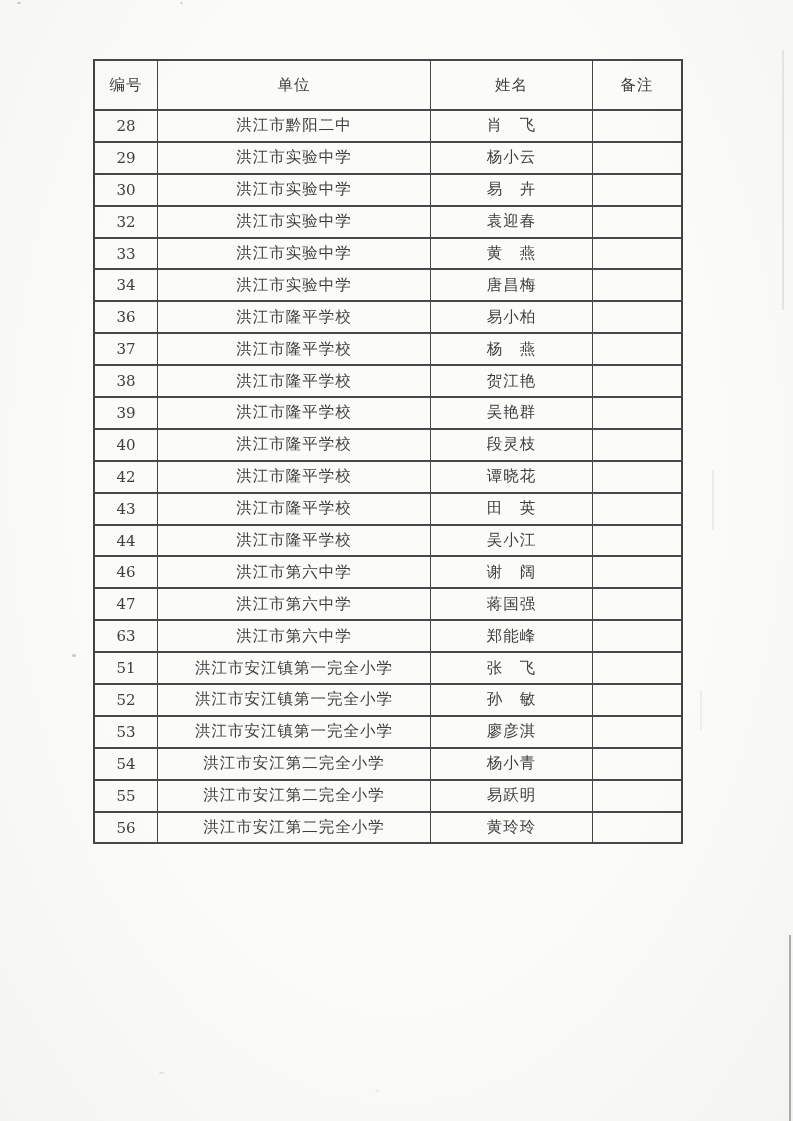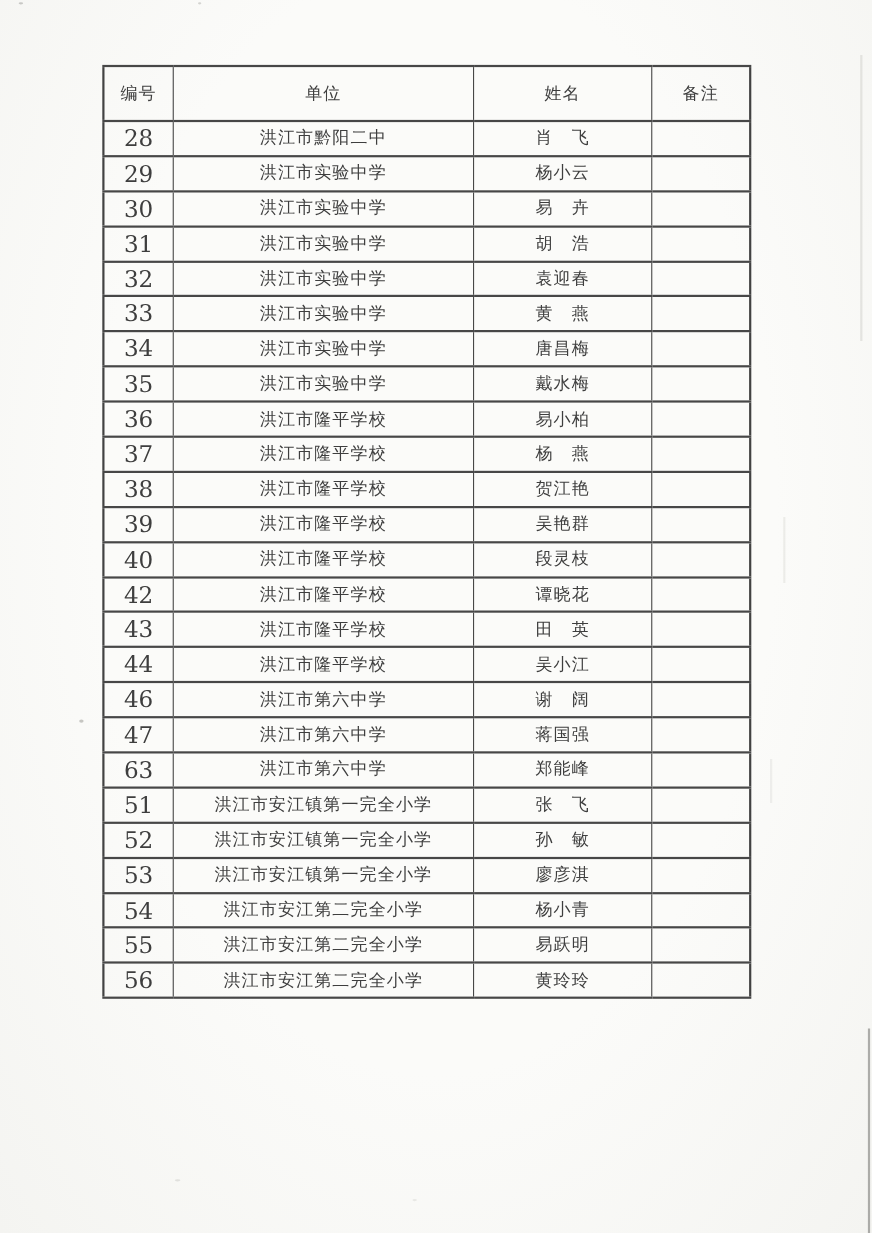--- a/index.html
+++ b/index.html
@@ -37,21 +37,21 @@
     font-weight: normal;
     font-size: 15.5px;
     letter-spacing: 1px;
     padding: 0;
     overflow: hidden;
     white-space: nowrap;
   }
   table.roster { border: 2.5px solid #424242; }
   table.roster thead tr { height: 50px; }
   table.roster tbody tr { height: 31.9px; }
-  table.roster td.c-no { font-size: 21px; letter-spacing: 0; }
+  table.roster td.c-no { font-size: 15px; letter-spacing: 0; }
   
   .speck {
     position: absolute;
     background: #9a9a96;
     border-radius: 50%;
   }
   .streak {
     position: absolute;
     background: #c9c9c5;
     opacity: 0.45;
@@ -95,47 +95,35 @@
       <td class="c-name">杨小云</td>
       <td class="c-note"></td>
     </tr>
         <tr class="data-row">
       <td class="c-no">30</td>
       <td class="c-unit">洪江市实验中学</td>
       <td class="c-name">易　卉</td>
       <td class="c-note"></td>
     </tr>
         <tr class="data-row">
-      <td class="c-no">31</td>
-      <td class="c-unit">洪江市实验中学</td>
-      <td class="c-name">胡　浩</td>
-      <td class="c-note"></td>
-    </tr>
-        <tr class="data-row">
       <td class="c-no">32</td>
       <td class="c-unit">洪江市实验中学</td>
       <td class="c-name">袁迎春</td>
       <td class="c-note"></td>
     </tr>
         <tr class="data-row">
       <td class="c-no">33</td>
       <td class="c-unit">洪江市实验中学</td>
       <td class="c-name">黄　燕</td>
       <td class="c-note"></td>
     </tr>
         <tr class="data-row">
       <td class="c-no">34</td>
       <td class="c-unit">洪江市实验中学</td>
       <td class="c-name">唐昌梅</td>
-      <td class="c-note"></td>
-    </tr>
-        <tr class="data-row">
-      <td class="c-no">35</td>
-      <td class="c-unit">洪江市实验中学</td>
-      <td class="c-name">戴水梅</td>
       <td class="c-note"></td>
     </tr>
         <tr class="data-row">
       <td class="c-no">36</td>
       <td class="c-unit">洪江市隆平学校</td>
       <td class="c-name">易小柏</td>
       <td class="c-note"></td>
     </tr>
         <tr class="data-row">
       <td class="c-no">37</td>

